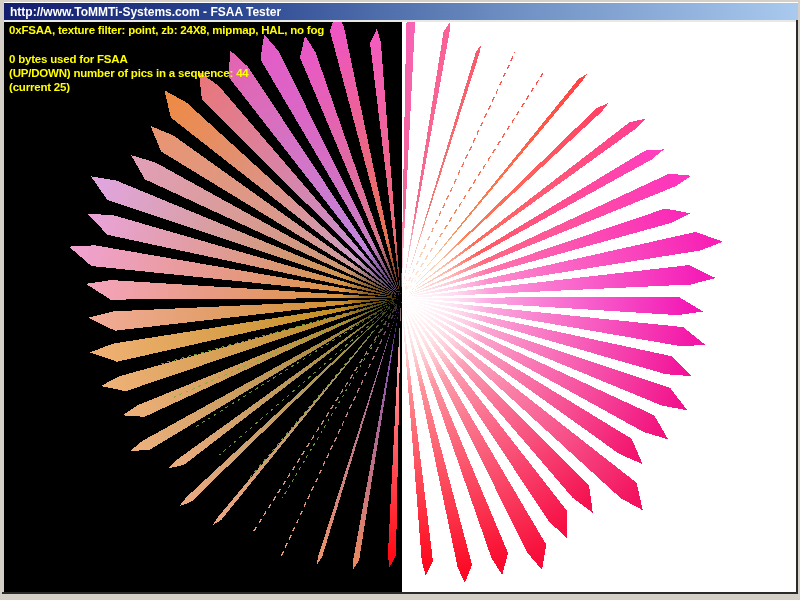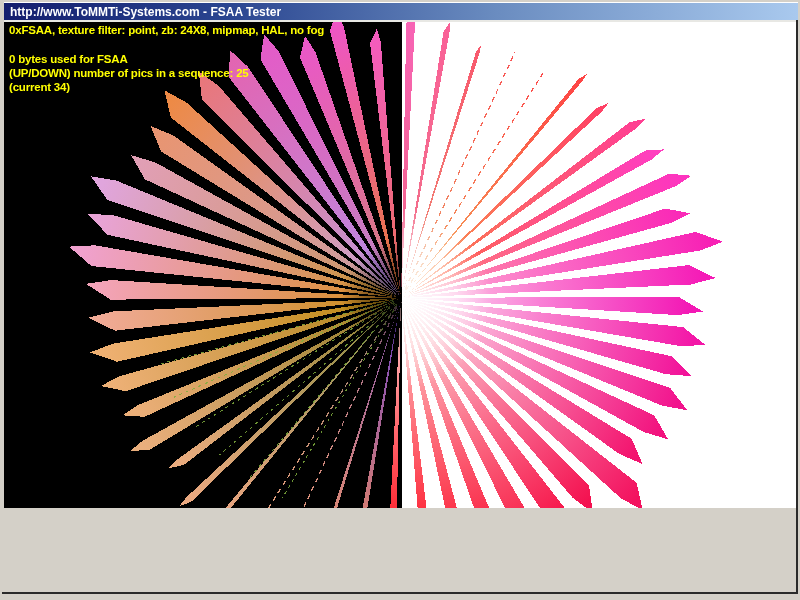--- a/index.html
+++ b/index.html
@@ -4,21 +4,21 @@
 <style>
   html,body{margin:0;padding:0;background:#d4d0c8;width:800px;height:600px;overflow:hidden;
             font-family:"Liberation Sans", sans-serif;}
   .window{position:absolute;left:0;top:0;width:800px;height:600px;background:#d4d0c8;
           border-left:2px solid #d4d0c8;box-sizing:border-box;}
   .titlebar{position:absolute;left:2px;top:2px;width:794px;height:18px;
             background:linear-gradient(to right,#141e6e 0%,#2a4590 28%,#6a8cc0 62%,#a9c9ee 100%);
             border-top:1px solid #ffffff;box-sizing:border-box;}
   .titlebar .title{position:absolute;left:6px;top:1px;line-height:16px;color:#ffffff;
             font-size:12px;font-weight:bold;white-space:nowrap;letter-spacing:0px;}
-  .client{position:absolute;left:2px;top:22px;width:792px;height:486px;background:#000;overflow:hidden;}
+  .client{position:absolute;left:2px;top:22px;width:792px;height:570px;background:#000;overflow:hidden;}
   .edge-r{position:absolute;left:794px;top:20px;width:2px;height:574px;background:#2a2a2a;}
   .edge-r2{position:absolute;left:796px;top:20px;width:4px;height:580px;background:#d4d0c8;}
   .edge-b{position:absolute;left:0px;top:592px;width:796px;height:2px;background:#2a2a2a;}
   .edge-b2{position:absolute;left:0px;top:594px;width:800px;height:6px;background:#d4d0c8;}
   .gapline{position:absolute;left:2px;top:20px;width:792px;height:2px;background:#e8e8e4;}
   svg{position:absolute;left:0;top:0;}
   .hud{position:absolute;left:5px;top:1px;color:#ffff00;font-weight:bold;font-size:11.5px;
        letter-spacing:-0.2px;white-space:nowrap;}
   .hud .l1{position:absolute;left:0;top:1px;}
   .hud .block{position:absolute;left:0;top:21px;line-height:14px;margin-top:8px;}
@@ -372,22 +372,22 @@
         <line x1="390.3" y1="280.2" x2="190.1" y2="405.8" stroke="#7fae3e" stroke-width="1" stroke-dasharray="3 4" opacity="0.85" shape-rendering="crispEdges"></line>
         <line x1="389.6" y1="279.2" x2="170.0" y2="375.2" stroke="#7fae3e" stroke-width="1" stroke-dasharray="3 4" opacity="0.85" shape-rendering="crispEdges"></line>
         <line x1="389.1" y1="278.2" x2="155.5" y2="342.2" stroke="#7fae3e" stroke-width="1" stroke-dasharray="3 4" opacity="0.85" shape-rendering="crispEdges"></line>
         <circle cx="397" cy="276" r="90" fill="url(#glowW)" clip-path="url(#clipR)"></circle>
         <circle cx="397" cy="276" r="60" fill="url(#glowB)" clip-path="url(#clipL)"></circle>
       </svg>
     <div class="hud">
       <div class="l1">0xFSAA, texture filter: point, zb: 24X8, mipmap, HAL, no fog</div>
       <div class="block">
         <div>0 bytes used for FSAA</div>
-        <div>(UP/DOWN) number of pics in a sequence: 25</div>
-        <div>(current 34)</div>
+        <div>(UP/DOWN) number of pics in a sequence: 44</div>
+        <div>(current 25)</div>
       </div>
     </div>
   </div>
 
   <div class="edge-r"></div>
   <div class="edge-r2"></div>
   <div class="edge-b"></div>
   <div class="edge-b2"></div>
 </div>
 

